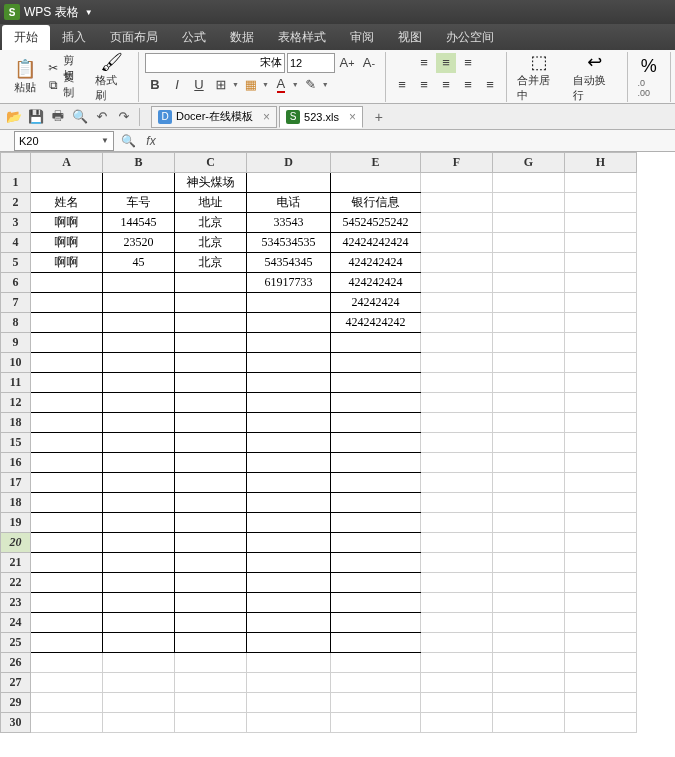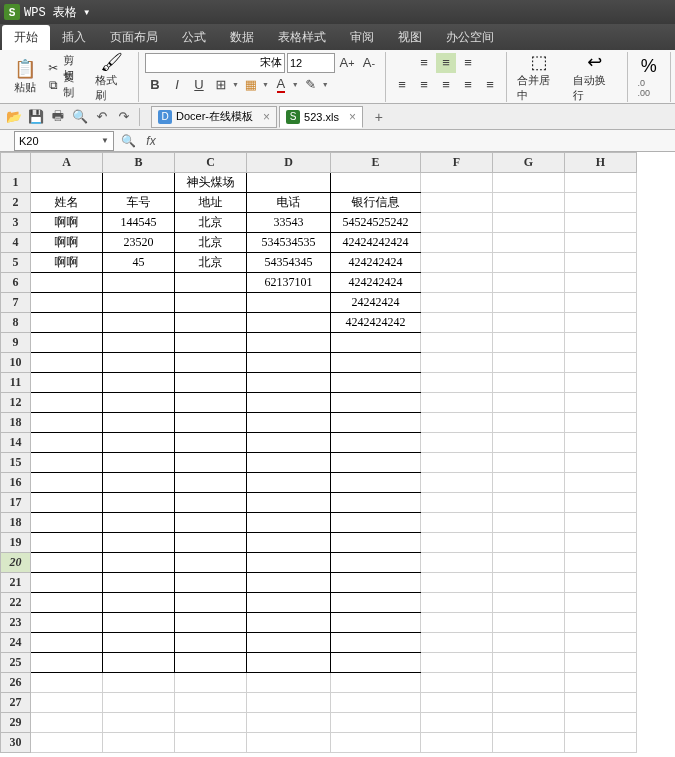--- a/index.html
+++ b/index.html
@@ -1,21 +1,21 @@
 <!DOCTYPE html>
 <html><head>
 <meta charset="utf-8">
 <style>
 * { margin: 0; padding: 0; box-sizing: border-box; }
 body { font-family: "Microsoft YaHei", sans-serif; font-size: 12px; background: #fff; overflow: hidden; width: 675px; height: 757px; }
 
 
 .titlebar { background: linear-gradient(#4a4a4a, #3a3a3a); height: 24px; display: flex; align-items: center; padding: 0 4px; }
 .app-logo { width: 16px; height: 16px; background: #4a8c2b; color: #fff; display: inline-flex; align-items: center; justify-content: center; font-size: 10px; font-weight: bold; border-radius: 2px; margin-right: 4px; }
-.titlebar-text { color: #fff; font-size: 12px; font-family: Liberation Mono, monospace; }
+.titlebar-text { color: #fff; font-size: 12px; }
 .titlebar-drop { color: #fff; margin-left: 6px; font-size: 8px; }
 
 
 .menubar { background: linear-gradient(#4e4e4e, #3e3e3e); height: 26px; display: flex; align-items: center; padding: 0 2px; }
 .menu-item { color: #ddd; padding: 4px 12px; cursor: pointer; font-size: 12px; }
 .menu-item.active { background: #fff; color: #333; border-radius: 3px 3px 0 0; }
 
 
 .ribbon { background: #f7f7f7; height: 54px; border-bottom: 1px solid #b0b0b0; display: flex; align-items: center; padding: 2px 4px; }
 .ribbon-group { display: flex; align-items: center; border-right: 1px solid #c0c0c0; height: 50px; padding: 0 4px; }
@@ -275,21 +275,21 @@
           <td class="cell col-E bthick bright-dash">424242424</td>
           <td class="cell col-F"></td>
           <td class="cell col-G"></td>
           <td class="cell col-H"></td>
         </tr>
         <tr>
           <th class="row-head">6</th>
           <td class="cell col-A bthick"></td>
           <td class="cell col-B bthick"></td>
           <td class="cell col-C bthick"></td>
-          <td class="cell col-D bthick">62137101</td>
+          <td class="cell col-D bthick">61917733</td>
           <td class="cell col-E bthick bright-dash">424242424</td>
           <td class="cell col-F"></td>
           <td class="cell col-G"></td>
           <td class="cell col-H"></td>
         </tr>
         <tr>
           <th class="row-head">7</th>
           <td class="cell col-A bthick"></td>
           <td class="cell col-B bthick"></td>
           <td class="cell col-C bthick"></td>
@@ -349,31 +349,20 @@
           <td class="cell col-B bthick"></td>
           <td class="cell col-C bthick"></td>
           <td class="cell col-D bthick"></td>
           <td class="cell col-E bthick bright-dash"></td>
           <td class="cell col-F"></td>
           <td class="cell col-G"></td>
           <td class="cell col-H"></td>
         </tr>
         <tr>
           <th class="row-head">18</th>
-          <td class="cell col-A bthick"></td>
-          <td class="cell col-B bthick"></td>
-          <td class="cell col-C bthick"></td>
-          <td class="cell col-D bthick"></td>
-          <td class="cell col-E bthick bright-dash"></td>
-          <td class="cell col-F"></td>
-          <td class="cell col-G"></td>
-          <td class="cell col-H"></td>
-        </tr>
-        <tr>
-          <th class="row-head">14</th>
           <td class="cell col-A bthick"></td>
           <td class="cell col-B bthick"></td>
           <td class="cell col-C bthick"></td>
           <td class="cell col-D bthick"></td>
           <td class="cell col-E bthick bright-dash"></td>
           <td class="cell col-F"></td>
           <td class="cell col-G"></td>
           <td class="cell col-H"></td>
         </tr>
         <tr>

